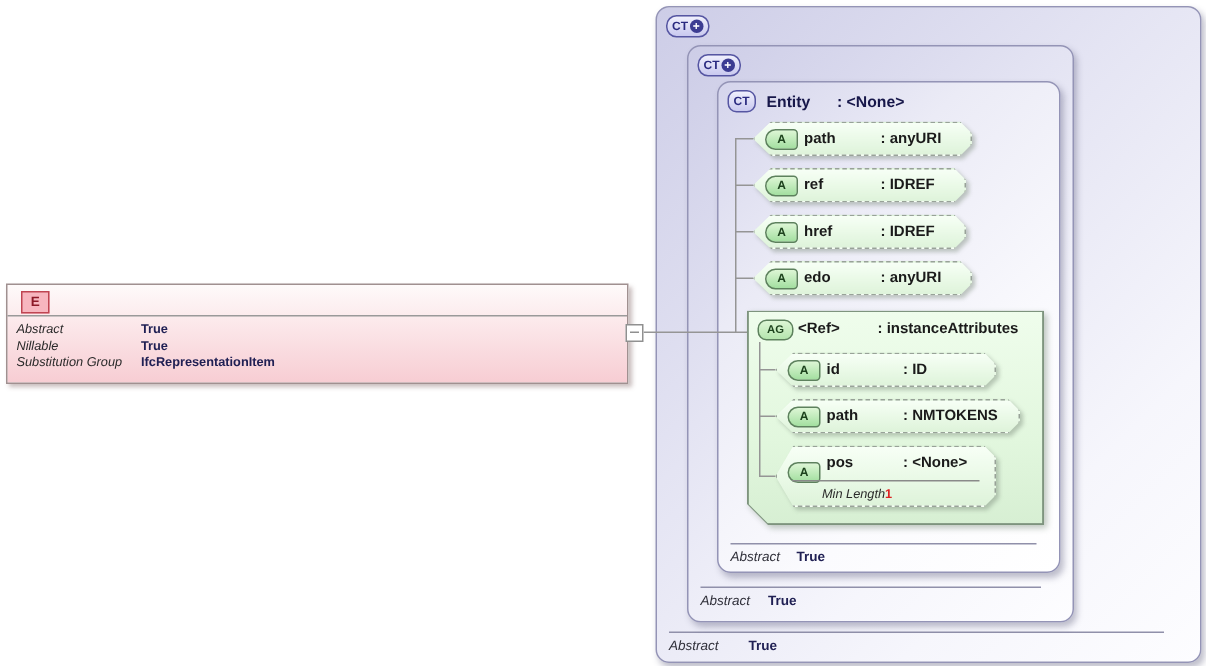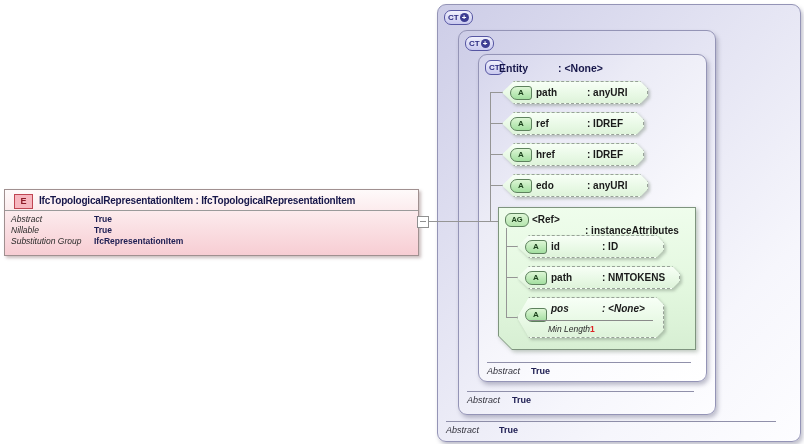--- a/index.html
+++ b/index.html
@@ -61,39 +61,39 @@
   }
   .abadge{
     position:absolute;left:7px;top:50%;margin-top:-6.5px;width:20px;height:12px;
     border:1px solid #5d815d;border-radius:7px 3px 3px 7px;
     background:linear-gradient(180deg,#ddf6d5 0%,#a3dfa0 100%);
     font-size:8px;font-weight:bold;color:#1d421d;text-align:center;line-height:12px;
   }
   .aname{position:absolute;left:33px;font-size:10px;font-weight:bold;color:#1a1a1a;white-space:nowrap;}
   .atype{position:absolute;left:84px;font-size:10px;font-weight:bold;color:#1a1a1a;white-space:nowrap;}
   .arow{position:absolute;left:0;top:0;right:0;height:21px;}
-  .arow .aname,.arow .atype{top:5px;font-style:italic;}
+  .arow .aname,.arow .atype{top:5px;}
   .onerow .aname,.onerow .atype{top:50%;margin-top:-6px;}
   .facet-sep{position:absolute;left:10px;right:10px;top:22px;height:1px;background:#8a8a8a;}
   .facet{position:absolute;left:14px;top:26px;font-size:8.5px;white-space:nowrap;}
   .facet-label{font-style:italic;color:#2a2a2a;margin-left:16px;}
   .facet-value{position:absolute;left:58px;font-weight:bold;color:#dd2222;}
   
   #agshadow{position:absolute;left:498px;top:207px;width:198px;height:143px;filter:drop-shadow(2px 2px 2px rgba(110,130,110,.45));}
   #agborder{position:absolute;inset:0;clip-path:polygon(0 0,100% 0,100% 100%,14px 100%,0 calc(100% - 14px));background:#7e947e;}
   #agfill{position:absolute;inset:1px;clip-path:polygon(0 0,100% 0,100% 100%,13px 100%,0 calc(100% - 13px));
     background:linear-gradient(180deg,#effdec 0%,#e2f7de 60%,#d7efd3 100%);}
   .agbadge{
     position:absolute;left:7px;top:6px;width:22px;height:12px;
     border:1px solid #5d815d;border-radius:6px;
     background:linear-gradient(180deg,#ddf6d5,#b5e5ae);
     font-size:7.5px;font-weight:bold;color:#1d421d;text-align:center;line-height:12px;
   }
   #agshadow .gname{position:absolute;left:34px;top:7px;font-size:10px;font-weight:bold;color:#1a1a1a;}
-  #agshadow .gtype{position:absolute;left:87px;top:18px;font-size:10px;font-weight:bold;color:#1a1a1a;}
+  #agshadow .gtype{position:absolute;left:87px;top:7px;font-size:10px;font-weight:bold;color:#1a1a1a;}
   .tname{position:absolute;font-size:10.5px;font-weight:bold;color:#17174a;}
 </style>
 </head>
 <body>
 
 <div id="stage">
 
   <div class="ctbox" style="left:437px;top:4px;width:362px;height:436px;">
     <div class="ct-title">
       <span class="ctbadge">
@@ -121,21 +121,21 @@
       <span class="avalue" style="left:45px;">True</span>
     </div>
   </div>
 
   <div class="ctbox" style="left:478px;top:54px;width:227px;height:326px;background:linear-gradient(135deg,#d5d5ec 0%,#ebebf6 30%,#fbfbfe 70%,#ffffff 100%);">
     <div class="ct-title">
       <span class="ctbadge" style="border-radius:6px;">
           <span>CT</span>
         </span>
     </div>
-    <span class="tname" style="left:20px;top:7px;">Entity</span>
+    <span class="tname" style="left:32px;top:7px;">Entity</span>
     <span class="tname" style="left:79px;top:7px;">: &lt;None&gt;</span>
     <div class="absline" style="left:8px;top:307px;width:204px;"></div>
     <div class="absrow" style="left:8px;top:311px;">
       <span class="alabel">Abstract</span>
       <span class="avalue" style="left:44px;">True</span>
     </div>
   </div>
 
   <div class="tline" style="left:429px;top:221px;width:61px;height:1px;"></div>
   <div class="tline" style="left:490px;top:92px;width:1px;height:130px;"></div>
@@ -212,21 +212,20 @@
       <div class="facet-sep"></div>
       <div class="facet">
         <span class="facet-label">Min Length</span>
         <span class="facet-value">1</span>
       </div>
     </div>
   </div>
 
   <div id="ebox">
     <span class="ebadge">E</span>
-    <span class="btitle">IfcTopologicalRepresentationItem : IfcTopologicalRepresentationItem</span>
     <div id="esep"></div>
     <div class="prow" style="top:24px;">
       <span class="plabel">Abstract</span>
       <span class="pvalue">True</span>
     </div>
     <div class="prow" style="top:35px;">
       <span class="plabel">Nillable</span>
       <span class="pvalue">True</span>
     </div>
     <div class="prow" style="top:46px;">

